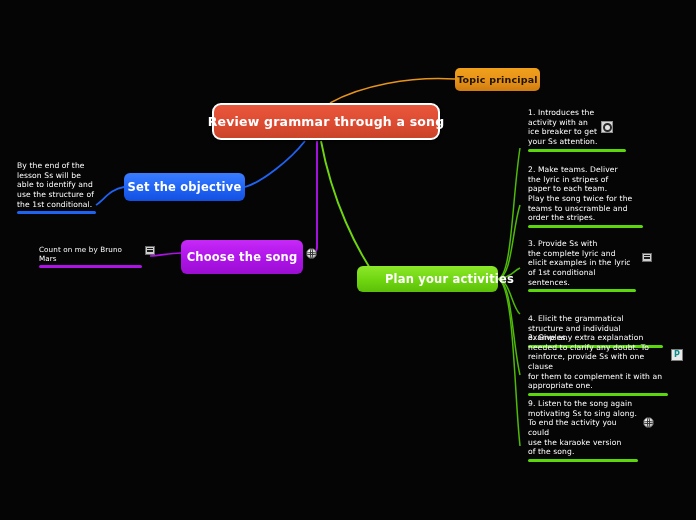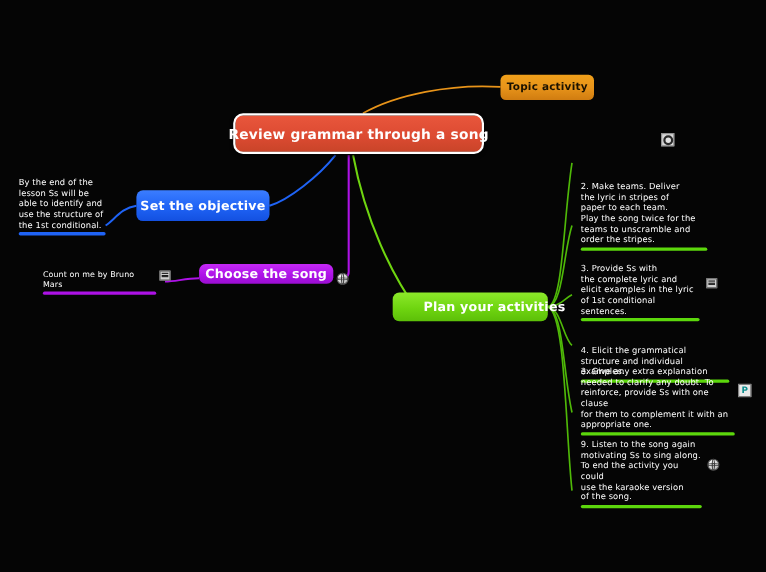--- a/index.html
+++ b/index.html
@@ -71,21 +71,21 @@
     font-size: 11.5px;
     background: linear-gradient(180deg,#3b7dff 0%, #1f63f5 55%, #1350e0 100%);
     border-radius: 6px;
     text-align: center;
   }
   
   #song-node {
     left: 181px;
     top: 240px;
     width: 122px;
-    height: 18px;
+    height: 34px;
     font-size: 11.5px;
     background: linear-gradient(180deg,#c629f7 0%, #ae13e8 55%, #9b0ed2 100%);
     border-radius: 6px;
   }
   
   #plan-node {
     left: 357px;
     top: 266px;
     width: 141px;
     height: 26px;
@@ -202,21 +202,21 @@
     <path d="M 498 279 C 510 280, 512 308, 520 314" stroke="#4fb908" stroke-width="1.5" fill="none"></path>
     <path d="M 498 279 C 512 282, 512 340, 520 375" stroke="#4fb908" stroke-width="1.5" fill="none"></path>
     <path d="M 498 279 C 514 284, 514 390, 520 446" stroke="#4fb908" stroke-width="1.5" fill="none"></path>
   </svg>
 
   <div class="node" id="root-node">
     <span>Review grammar through a song</span>
   </div>
 
   <div class="node" id="topic-node">
-    <span>Topic activity</span>
+    <span>Topic principal</span>
   </div>
 
   <div class="node" id="objective-node">
     <span>Set the objective</span>
   </div>
 
   <div class="node" id="song-node">
     <span>Choose the song</span>
   </div>
   <div class="icon-chip" style="left:305px; top:247px;">
@@ -241,20 +241,27 @@
     <span class="rule"></span>
   </div>
   <div class="icon-chip" style="left:144px; top:244px;">
     <div class="note-lines">
         <i></i>
         <i></i>
         <i></i>
       </div>
   </div>
 
+  <div class="leaf green" style="left:528px; top:108px; width:98px;">
+    <span class="txt">1. Introduces the
+activity with an
+ice breaker to get
+your Ss attention.</span>
+    <span class="rule"></span>
+  </div>
   <div class="icon-chip" style="left:601px; top:121px;">
     <div class="icon-box">
       <div class="clockish"></div>
     </div>
   </div>
 
   <div class="leaf green" style="left:528px; top:165px; width:115px;">
     <span class="txt">2. Make teams. Deliver
  the lyric in stripes of
 paper to each team.

